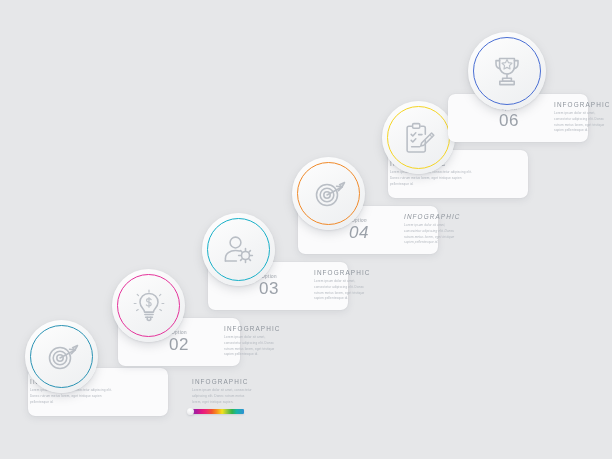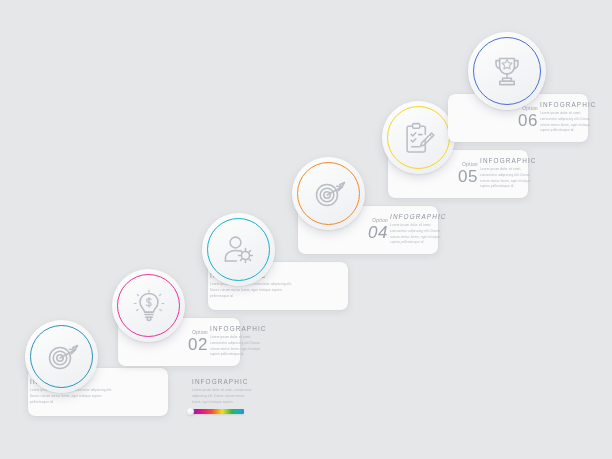--- a/index.html
+++ b/index.html
@@ -16,22 +16,22 @@
   .card{
     position:absolute;
     background:#fbfbfc;
     border-radius:7px;
     box-shadow:0 2px 7px rgba(120,125,135,.16), 0 0 1px rgba(120,125,135,.25);
     display:flex;align-items:center;
     box-sizing:border-box;
   }
   .card-left{
     width:86px;flex:0 0 86px;
-    display:flex;flex-direction:column;align-items:flex-end;justify-content:center;
-    padding-left:4px;
+    display:flex;flex-direction:column;align-items:center;justify-content:center;
+    padding-left:18px;
   }
   .opt-word{
     font-size:4.6px;letter-spacing:.35px;color:#9aa0a8;
     text-transform:capitalize;line-height:1;margin-bottom:1px;
   }
   .opt-num{
     font-size:17px;color:#9ca2aa;line-height:1;font-weight:400;
     letter-spacing:.6px;
   }
   .card-right{
@@ -130,20 +130,24 @@
         <path class="ico" d="M11.9 25.5 h8.2 M12.6 28.3 h6.8"></path>
         <path class="ico" d="M14.3 28.3 l0 2.4 q1.7 1.5 3.4 0 l0 -2.4"></path>
         <path class="ico-thin" d="M16 8.6 v9.6 M18.2 10.6 c-0.6 -0.8 -1.5 -1 -2.4 -1 c-1.3 0 -2.2 0.7 -2.2 1.8 c0 2.4 4.6 1.2 4.6 3.7 c0 1.2 -1 1.9 -2.3 1.9 c-1.1 0 -2 -0.3 -2.6 -1.1"></path>
         <path class="ico-thin" d="M16 1.2 v1.8 M4.2 5.3 l1.3 1.3 M27.8 5.3 l-1.3 1.3 M1.2 14.5 h1.8 M30.8 14.5 h-1.8 M3.6 21.5 l1.6 -0.9 M28.4 21.5 l-1.6 -0.9"></path>
       </svg>
     </div>
   </div>
 
   <div class="step">
     <div class="card" style="left:208px;top:262px;width:140px;height:48px;">
+      <div class="card-left">
+        <div class="opt-word">Option</div>
+        <div class="opt-num">03</div>
+      </div>
       <div class="card-right">
         <div class="ig-title">INFOGRAPHIC</div>
         <div class="ig-body">Lorem ipsum dolor sit amet, consectetur adipiscing elit. Donec rutrum metus lorem, eget tristique sapien pellentesque id.</div>
       </div>
     </div>
     <div class="badge" style="left:202px;top:213px;width:73px;height:73px;">
       <div class="ring" style="left:5px;top:5px;right:5px;bottom:5px;border-width:1.4px;border-color:#18b0c8;"></div>
       <svg width="34" height="32" viewBox="0 0 34 32">
         <circle class="ico" cx="13.5" cy="8.5" r="5.4"></circle>
         <path class="ico" d="M3.4 27 v-2.6 c0 -4.9 4.5 -8 10.1 -8 c1.5 0 2.9 0.2 4.2 0.6"></path>
@@ -174,24 +178,20 @@
         <circle class="ico" cx="15" cy="18" r="3.2"></circle>
         <path class="ico" d="M15 18 L30 10"></path>
         <path class="ico" d="M30 10 L24.5 9.2 M30 10 L26.5 13.8"></path>
         <path class="ico" d="M30 10 L32.5 5.5 L27.6 7.8 Z"></path>
       </svg>
     </div>
   </div>
 
   <div class="step">
     <div class="card" style="left:388px;top:150px;width:140px;height:48px;">
-      <div class="card-left">
-        <div class="opt-word">Option</div>
-        <div class="opt-num">05</div>
-      </div>
       <div class="card-right">
         <div class="ig-title">INFOGRAPHIC</div>
         <div class="ig-body">Lorem ipsum dolor sit amet, consectetur adipiscing elit. Donec rutrum metus lorem, eget tristique sapien pellentesque id.</div>
       </div>
     </div>
     <div class="badge" style="left:382px;top:101px;width:73px;height:73px;">
       <div class="ring" style="left:5px;top:5px;right:5px;bottom:5px;border-width:1.4px;border-color:#f5d524;"></div>
       <svg width="32" height="34" viewBox="0 0 32 34">
         <path class="ico" d="M8.5 5.2 h-2.6 a1.8 1.8 0 0 0 -1.8 1.8 v22.2 a1.8 1.8 0 0 0 1.8 1.8 h14.6
                              a1.8 1.8 0 0 0 1.8 -1.8 v-9.6"></path>

